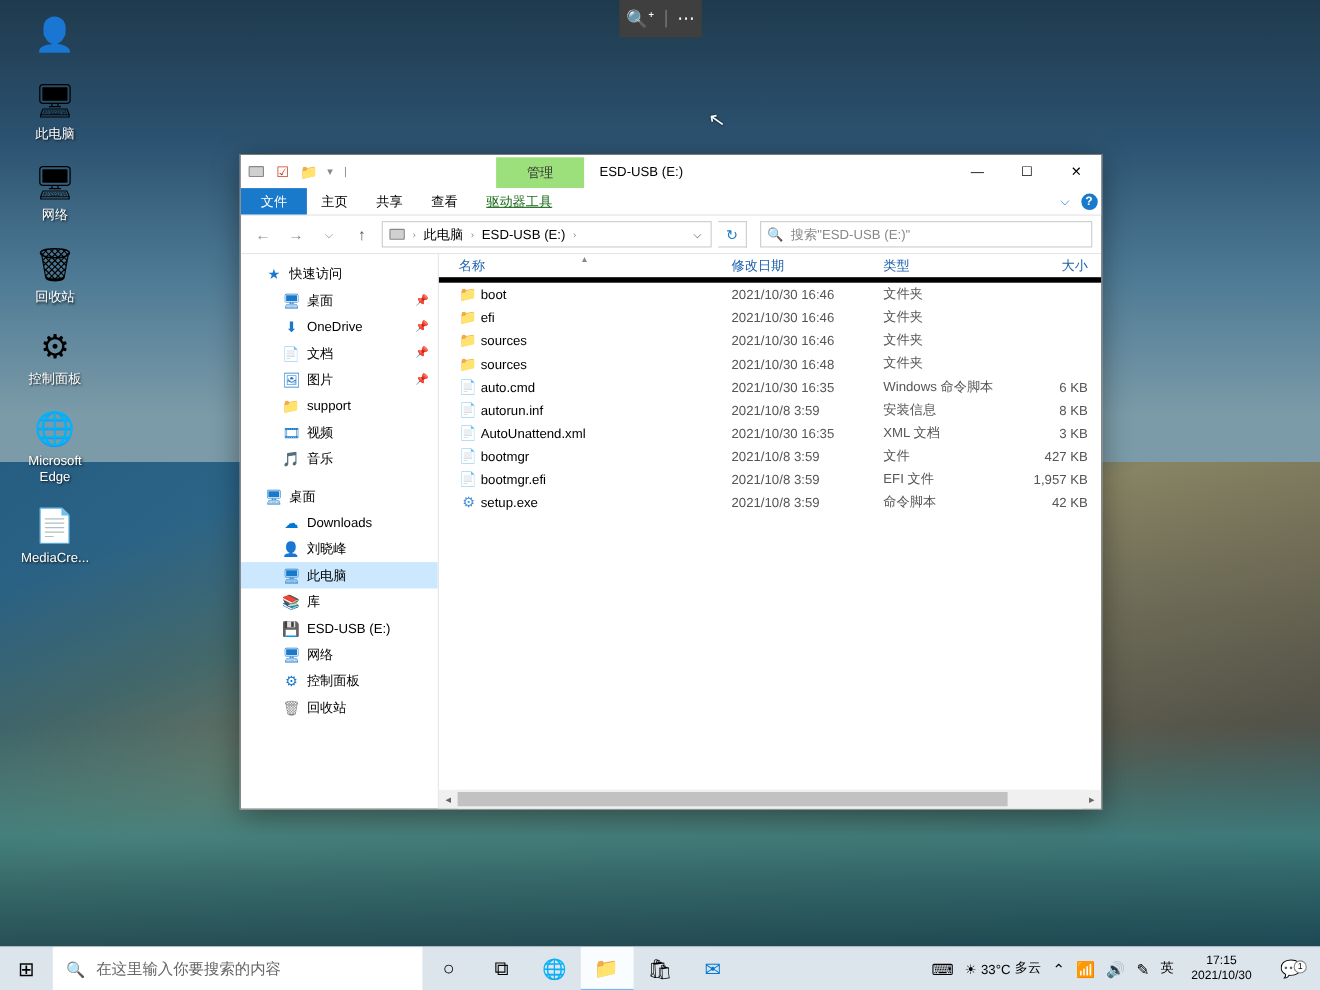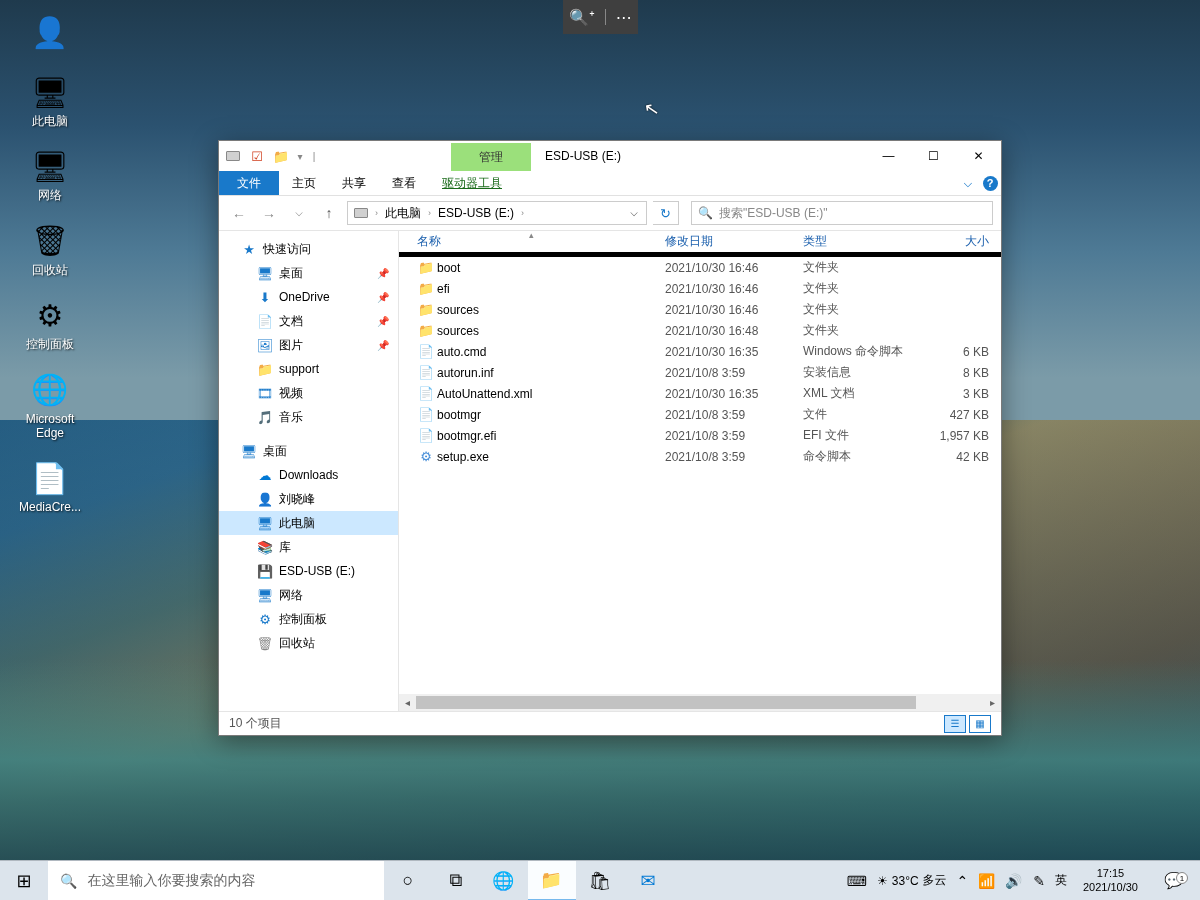--- a/index.html
+++ b/index.html
@@ -368,26 +368,20 @@
       <div class="hscroll">
         <div class="tr">◂</div>
         <div class="track">
             <div class="thumb"></div>
           </div>
         <div class="tr">▸</div>
       </div>
     </div>
   </div>
 
-  <div class="status">
-    <span>10 个项目</span>
-    <span class="sp"></span>
-    <span class="vw sel">☰</span>
-    <span class="vw">▦</span>
-  </div>
 </div>
 
 <div class="taskbar">
   <div class="start">⊞</div>
   <div class="searchbox">
     <span>🔍</span>
     <span>在这里输入你要搜索的内容</span>
   </div>
   <div class="tb-btn">○</div>
   <div class="tb-btn">⧉</div>

